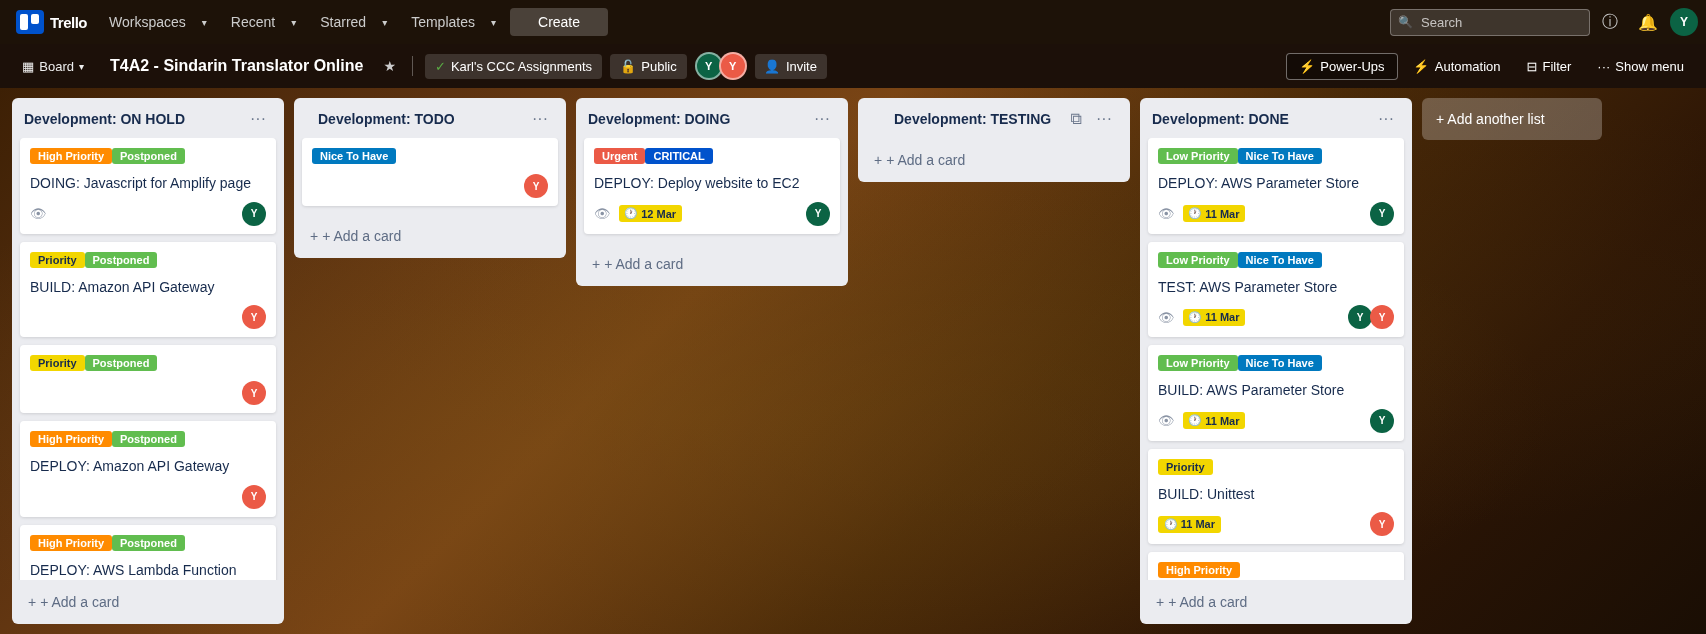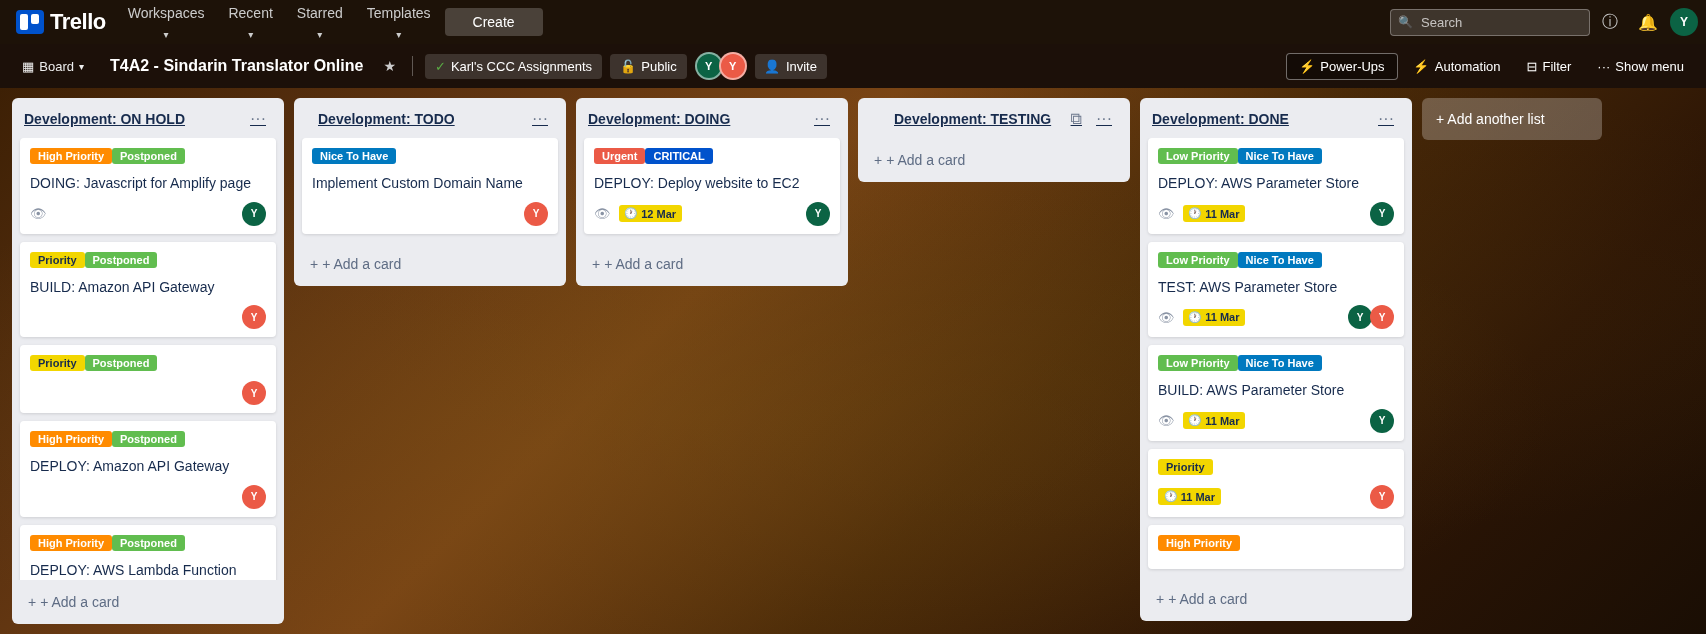--- a/index.html
+++ b/index.html
@@ -15,21 +15,21 @@
       gap: 4px;
       position: relative;
       z-index: 10;
     }
     .nav-logo {
       display: flex; align-items: center; gap: 6px; color: white; font-weight: 700; font-size: 18px; padding: 4px 8px; border-radius: 4px; cursor: pointer;
     }
     .nav-logo-icon { width: 28px; height: 24px; background: #0052cc; border-radius: 4px; display: flex; align-items: center; justify-content: center; }
     .nav-logo-icon svg { width: 20px; height: 16px; }
     .nav-btn {
-      color: #ccc; background: transparent; border: none; padding: 6px 10px; border-radius: 4px; cursor: pointer; font-size: 14px; display: flex; align-items: center; gap: 8px; white-space: nowrap; flex-direction: column;
+      color: #ccc; background: transparent; border: none; padding: 6px 10px; border-radius: 4px; cursor: pointer; font-size: 14px; display: flex; align-items: center; gap: 16px; white-space: nowrap;
     }
     .nav-create {
       background: rgba(255,255,255,0.2); color: white; border: none; padding: 6px 28px; border-radius: 4px; cursor: pointer; font-size: 14px; font-weight: 500;
     }
     .nav-spacer { flex: 1; }
     .nav-search {
       background: rgba(255,255,255,0.15); border: 1px solid rgba(255,255,255,0.3); border-radius: 4px; padding: 5px 10px 5px 30px; color: #ffffff; font-size: 13px; width: 200px; outline: none;
     }
     .nav-search::placeholder { color: rgba(255,255,255,0.7); }
     .search-wrap { position: relative; display: flex; align-items: center; }
@@ -116,21 +116,21 @@
       border-radius: 6px;
       width: 272px;
       min-width: 272px;
       max-height: 100%;
       display: flex;
       flex-direction: column;
     }
     .list-header {
       display: flex; align-items: center; justify-content: space-between;
       padding: 10px 12px 8px;
-      font-weight: 700; font-size: 14px; color: #172b4d; text-decoration: underline;
+      font-weight: 700; font-size: 14px; color: #172b4d;
     }
     .list-menu-btn { background: transparent; border: none; cursor: pointer; color: #6b778c; font-size: 16px; padding: 2px 6px; border-radius: 4px; }
     .list-cards { padding: 0 8px; overflow-y: auto; flex: 1; }
     .list-footer { padding: 8px; }
     .add-card-btn {
       background: transparent; border: none; cursor: pointer; color: #5e6c84; font-size: 14px; padding: 6px 8px; border-radius: 4px; display: flex; align-items: center; gap: 4px; width: 100%;
     }
 
     
     .card {
@@ -164,21 +164,21 @@
 <body>
 
 <nav class="top-nav">
   <div class="nav-logo">
     <div class="nav-logo-icon">
       <svg viewBox="0 0 20 16" fill="white">
           <rect x="0" y="0" width="8" height="16" rx="2"></rect>
           <rect x="11" y="0" width="8" height="10" rx="2"></rect>
         </svg>
     </div>
-    <span style="color:white;font-size:22px;font-weight:800;letter-spacing:-0.5px;">Trello</span>
+    <span style="color:white;font-size:15px;font-weight:800;letter-spacing:-0.5px;">Trello</span>
   </div>
   <button class="nav-btn">
     <span>Workspaces</span>
     <span class="chevron">▾</span>
   </button>
   <button class="nav-btn">
     <span>Recent</span>
     <span class="chevron">▾</span>
   </button>
   <button class="nav-btn">
@@ -342,21 +342,20 @@
       <div style="display:flex;align-items:center;">
 
         <button class="list-menu-btn">···</button>
       </div>
     </div>
     <div class="list-cards">
           <div class="card">
     <div class="card-labels">
               <span class="label" style="background:#0079bf;color:white;font-size:11px;font-weight:700;padding:0 8px;height:16px;border-radius:3px;display:inline-flex;align-items:center;">Nice To Have</span>
             </div>
-    <div class="card-title">Implement Custom Domain Name</div>
     <div class="card-footer">
       <div class="card-meta">
         
       </div>
       <div style="display:flex;align-items:center;gap:2px;">
                 <div class="card-avatar" style="background:#eb5a46;width:24px;height:24px;border-radius:50%;display:inline-flex;align-items:center;justify-content:center;font-size:10px;font-weight:700;color:white;">Y</div>
               </div>
     </div>
   </div>
         </div>
@@ -471,20 +470,21 @@
       </div>
       <div style="display:flex;align-items:center;gap:2px;">
                 <div class="card-avatar" style="background:#0b6344;width:24px;height:24px;border-radius:50%;display:inline-flex;align-items:center;justify-content:center;font-size:10px;font-weight:700;color:white;">Y</div>
               </div>
     </div>
   </div>
           <div class="card">
     <div class="card-labels">
               <span class="label" style="background:#f2d600;color:#172b4d;font-size:11px;font-weight:700;padding:0 8px;height:16px;border-radius:3px;display:inline-flex;align-items:center;">Priority</span>
             </div>
+    <div class="card-title">BUILD: Unittest</div>
     <div class="card-footer">
       <div class="card-meta">
         <span class="date-badge" style="background:#f2d600;color:#172b4d;font-size:11px;padding:2px 6px;border-radius:3px;display:inline-flex;align-items:center;gap:3px;font-weight:600;"><span>🕐</span>11 Mar</span>
       </div>
       <div style="display:flex;align-items:center;gap:2px;">
                 <div class="card-avatar" style="background:#eb5a46;width:24px;height:24px;border-radius:50%;display:inline-flex;align-items:center;justify-content:center;font-size:10px;font-weight:700;color:white;">Y</div>
               </div>
     </div>
   </div>
           <div class="card">

